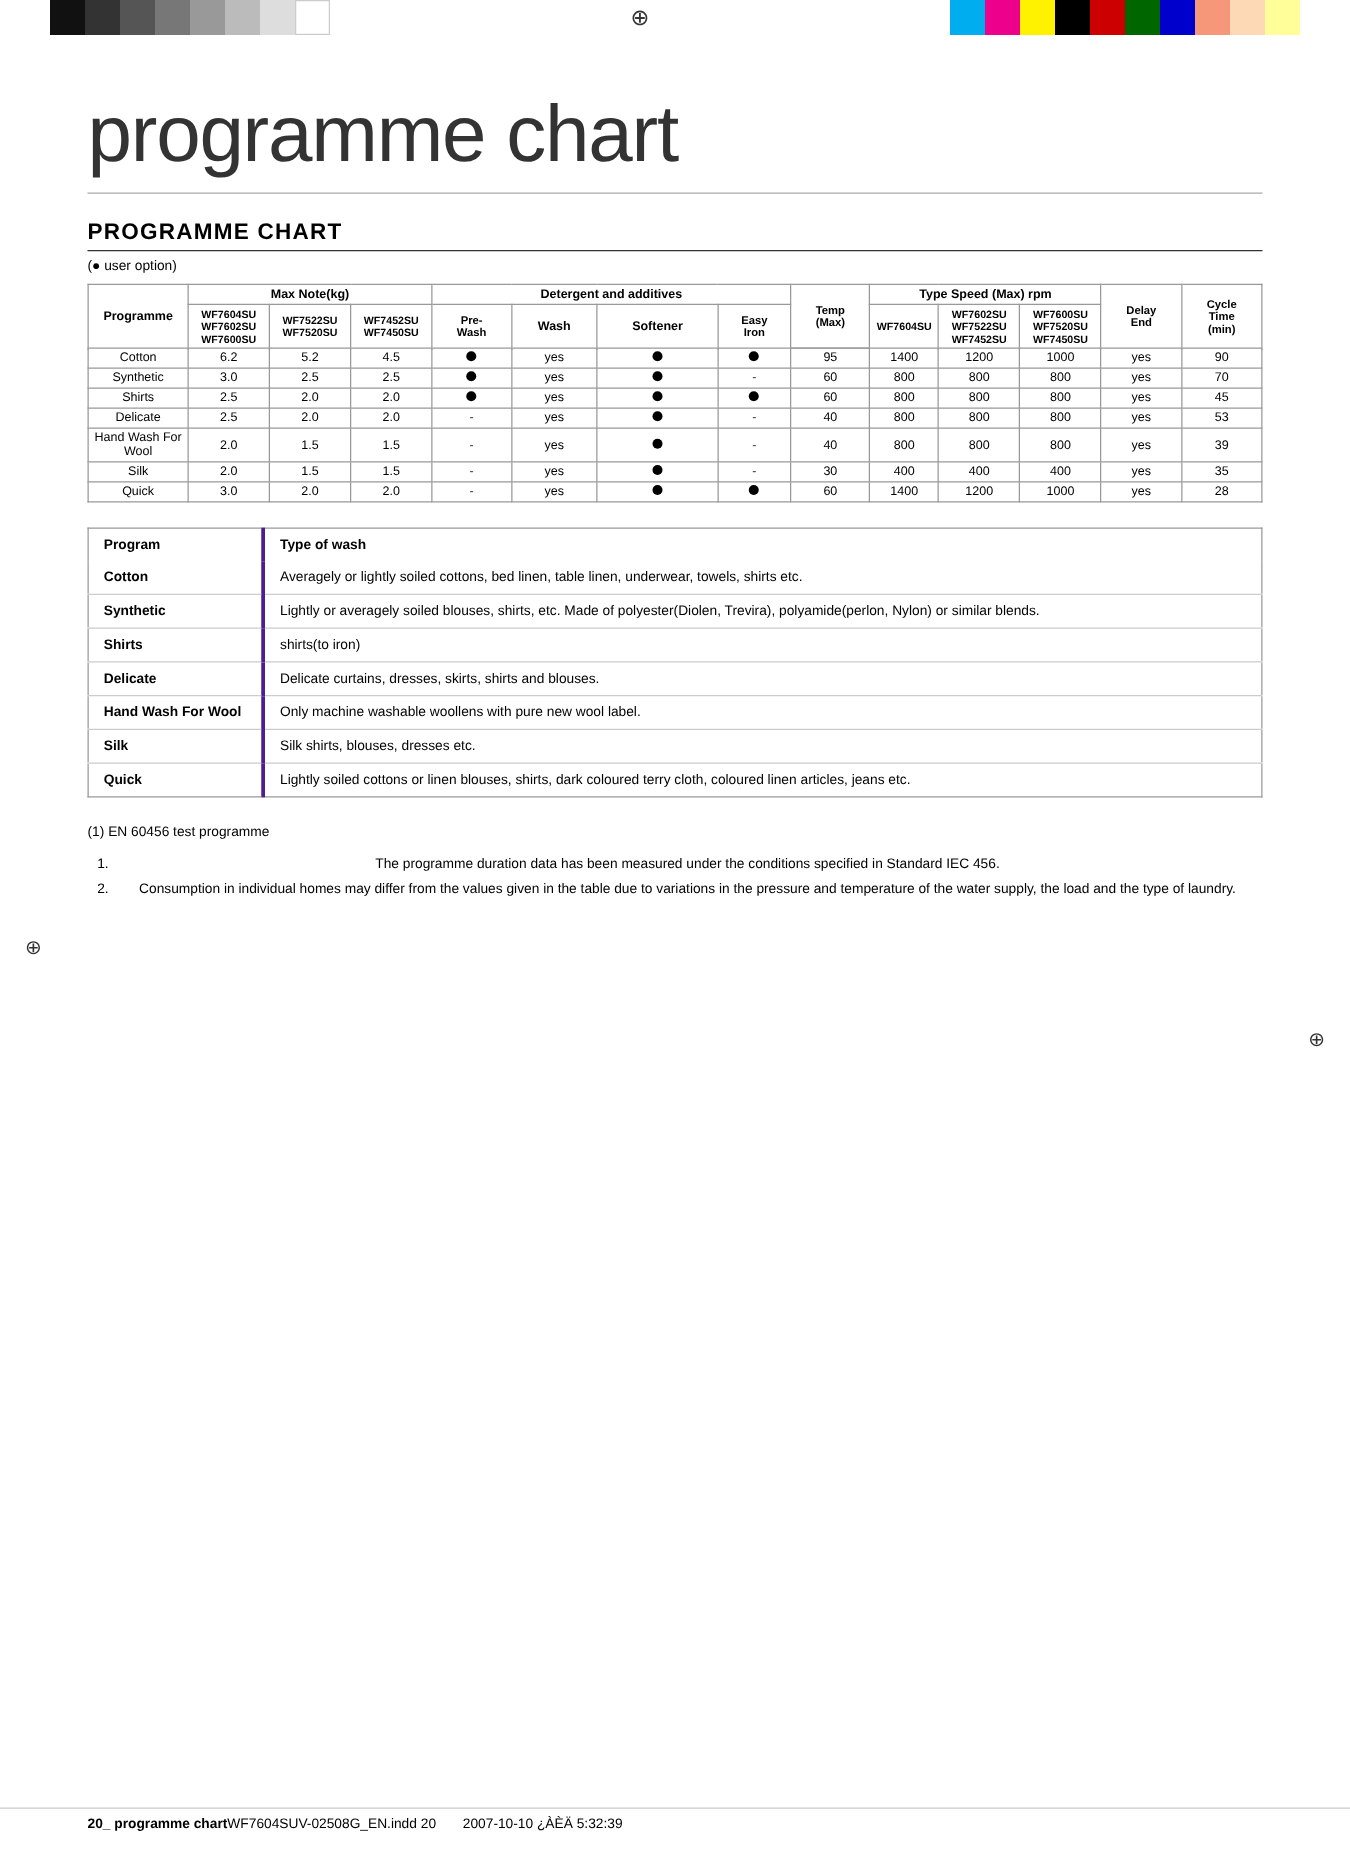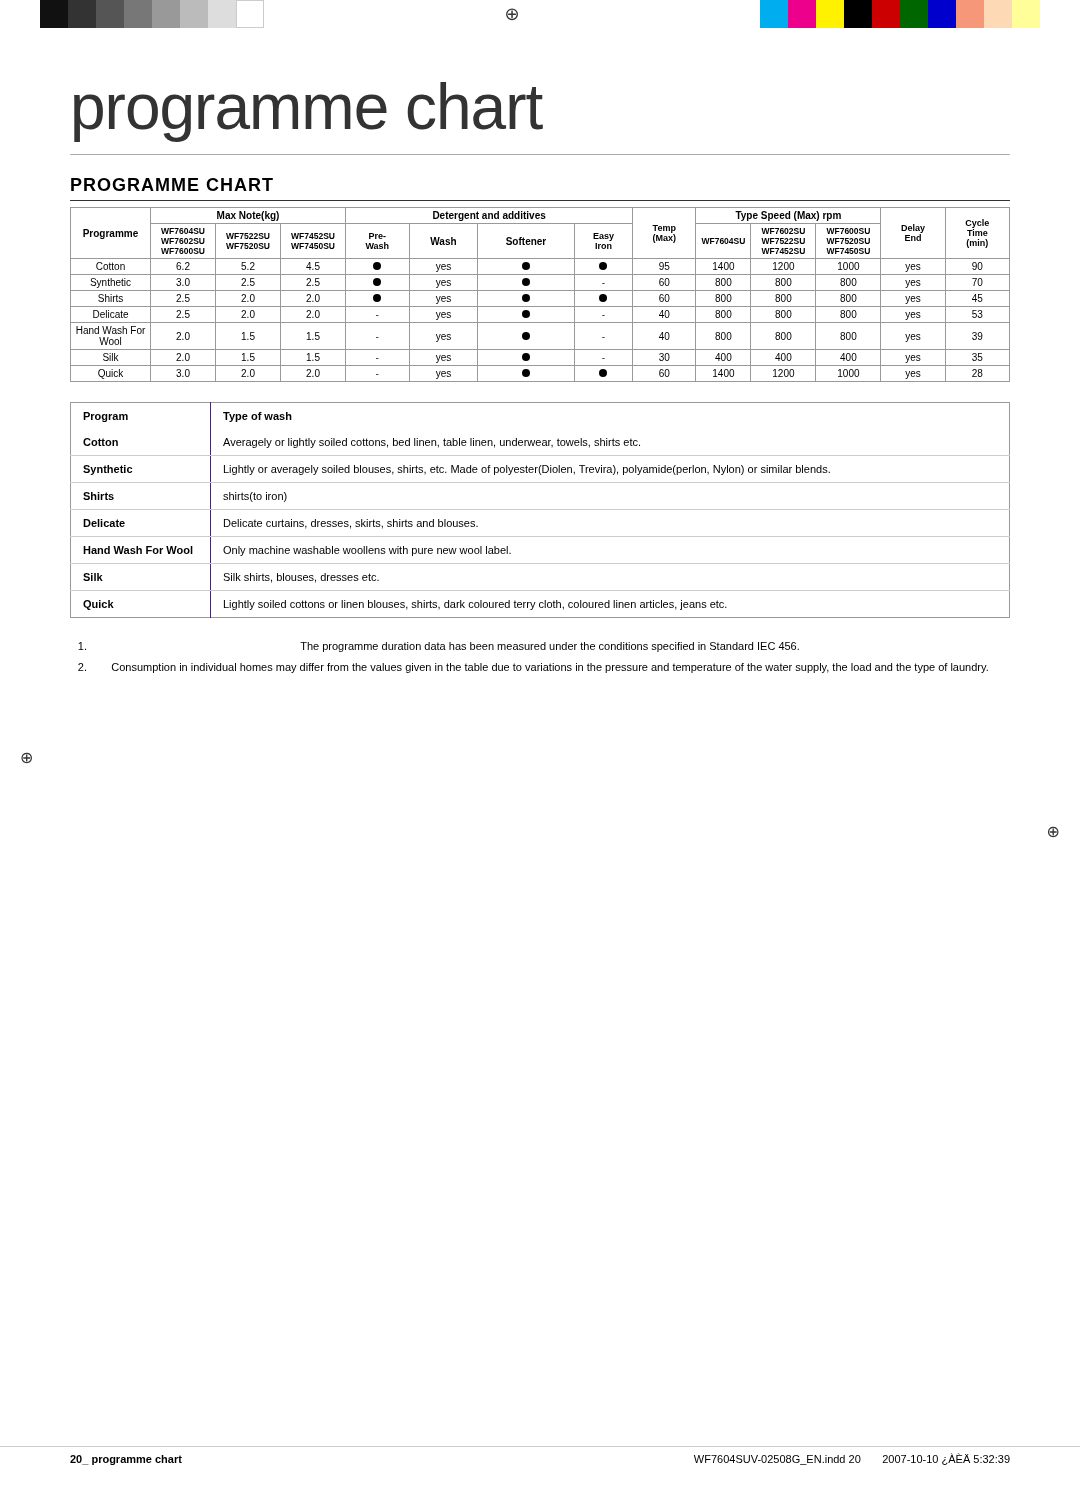--- a/index.html
+++ b/index.html
@@ -123,21 +123,21 @@
       padding: 7px 12px;
       vertical-align: top;
       border-bottom: 1px solid #ccc;
     }
     .wash-table tr:last-child td {
       border-bottom: none;
     }
     .wash-table .prog-col {
       font-weight: 700;
       width: 140px;
-      border-right: 1px solid #4c1d95;
+      border-right: 3px solid #4c1d95;
       white-space: nowrap;
     }
     .wash-table .header-row td {
       font-weight: 700;
       border-bottom: 2px solid #999;
     }
 
     
     .notes-section {
       font-size: 11px;
@@ -159,21 +159,21 @@
       font-weight: 700;
     }
 
     
     .page-footer {
       position: absolute;
       bottom: 30px;
       left: 0;
       right: 0;
       display: flex;
-      justify-content: space-between;
+      justify-content: flex-start;
       align-items: center;
       padding: 0 70px;
       font-size: 11px;
       border-top: 1px solid #ccc;
       padding-top: 6px;
     }
     .footer-left {
       font-weight: 700;
     }
 
@@ -244,20 +244,21 @@
 <div class="reg-mark-left">⊕</div>
 
 <div class="reg-mark-right">⊕</div>
 
 <div class="page-content">
 
   <h1 class="main-title">programme chart</h1>
 
   <h2 class="section-title">PROGRAMME CHART</h2>
 
+  <p class="user-option">(● user option)</p>
 
   <table class="prog-table">
     <thead>
       <tr>
         <th rowspan="3" style="width:80px;">Programme</th>
         <th colspan="3">Max Note(kg)</th>
         <th colspan="4">Detergent and additives</th>
         <th rowspan="2" style="font-size:9px;">Temp<br>(Max)</th>
         <th colspan="3">Type Speed (Max) rpm</th>
         <th rowspan="3" style="font-size:9px;">Delay<br>End</th>
@@ -426,20 +427,21 @@
           <td>Silk shirts, blouses, dresses etc.</td>
         </tr>
         <tr>
           <td class="prog-col">Quick</td>
           <td>Lightly soiled cottons or linen blouses, shirts, dark coloured terry cloth, coloured linen articles, jeans etc.</td>
         </tr>
       </tbody>
   </table>
 
   <div class="notes-section">
+    <p class="test-prog">(1) EN 60456 test programme</p>
     <ol>
       <li>The programme duration data has been measured under the conditions specified in Standard IEC 456.</li>
       <li>Consumption in individual homes may differ from the values given in the table due to variations in the pressure and temperature of the water supply, the load and the type of laundry.</li>
     </ol>
   </div>
 </div>
 
 <div class="page-footer">
   <span class="footer-left">20_ programme chart</span>
   <span>

